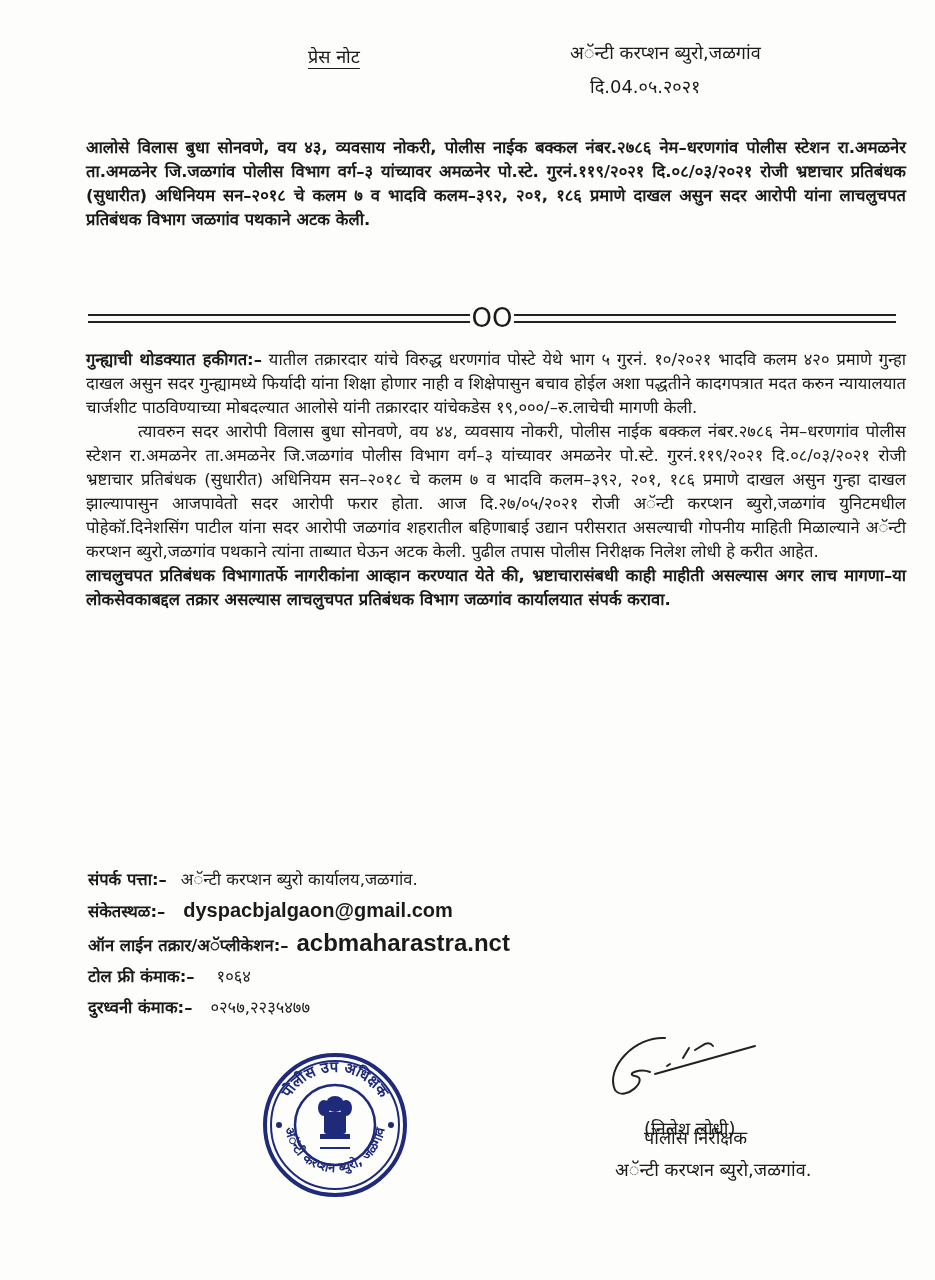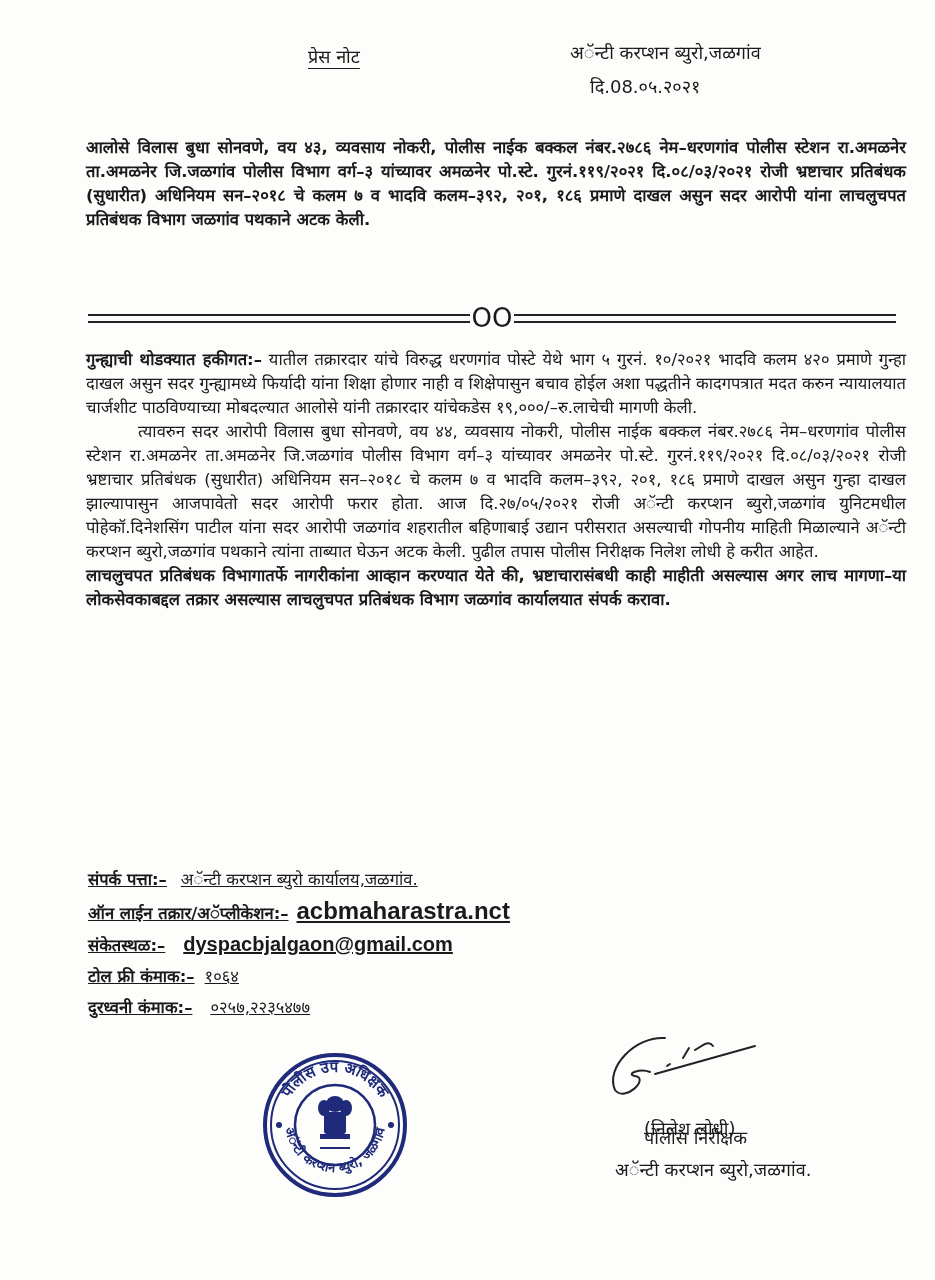--- a/index.html
+++ b/index.html
@@ -15,38 +15,38 @@
     left:86px; width:820px; font-size:16.5px; line-height:24px; text-align:justify;
     text-align-last:left;
   }
   .bold { font-weight:bold; }
   .p1 { top:136px; }
   .divider { left:88px; top:303px; width:808px; height:30px; display:flex; align-items:center; }
   .divider .line { flex:1; height:5px; border-top:2px solid #222; border-bottom:2px solid #222; }
   .divider .mid { font-size:26px; padding:0 2px; line-height:26px; }
   .p2 { top:348px; }
   .indent { text-indent:52px; display:block; }
-  .contact { left:88px; top:864px; font-size:16.5px; line-height:31px;text-decoration:underline; }
+  .contact { left:88px; top:864px; font-size:16.5px; line-height:31px; }
   .contact .row { display:flex; align-items:baseline; }
   .contact .lbl { font-weight:bold; }
-  .contact .val { margin-left:10px; }
+  .contact .val { margin-left:22px; }
   .email { font-family:"Liberation Sans", sans-serif; font-weight:bold; font-size:20px; margin-left:18px; }
   .web { font-family:"Liberation Sans", sans-serif; font-weight:bold; font-size:24px; margin-left:8px; }
   .seal { left:262px; top:1052px; width:146px; height:146px; }
   .sign { left:605px; top:1028px; width:200px; height:75px; }
   .sig-name { left:644px; top:1096px; font-size:18px;margin-top:20px; }
   .sig-desig { left:644px; top:1125px; font-size:18px; }
   .sig-office { left:615px; top:1157px; font-size:18px; }
 </style>
 </head>
 <body>
 
 <div class="abs hdr-title">प्रेस नोट</div>
 <div class="abs hdr-office">अॅन्टी करप्शन ब्युरो,जळगांव</div>
-<div class="abs hdr-date">दि.08.०५.२०२१</div>
+<div class="abs hdr-date">दि.04.०५.२०२१</div>
 
 <div class="abs para bold p1">आलोसे विलास बुधा सोनवणे, वय ४३, व्यवसाय नोकरी, पोलीस नाईक बक्कल नंबर.२७८६ नेम–धरणगांव पोलीस स्टेशन रा.अमळनेर ता.अमळनेर जि.जळगांव पोलीस विभाग वर्ग–३ यांच्यावर अमळनेर पो.स्टे. गुरनं.११९/२०२१ दि.०८/०३/२०२१ रोजी भ्रष्टाचार प्रतिबंधक (सुधारीत) अधिनियम सन–२०१८ चे कलम ७ व भादवि कलम–३९२, २०१, १८६ प्रमाणे दाखल असुन सदर आरोपी यांना लाचलुचपत प्रतिबंधक विभाग जळगांव पथकाने अटक केली.</div>
 
 <div class="abs divider">
   <div class="line"></div>
   <span class="mid">OO</span>
   <div class="line"></div>
 </div>
 
 <div class="abs para p2">
@@ -55,26 +55,26 @@
   <span class="indent">त्यावरुन सदर आरोपी विलास बुधा सोनवणे, वय ४४, व्यवसाय नोकरी, पोलीस नाईक बक्कल नंबर.२७८६ नेम–धरणगांव पोलीस स्टेशन रा.अमळनेर ता.अमळनेर जि.जळगांव पोलीस विभाग वर्ग–३ यांच्यावर अमळनेर पो.स्टे. गुरनं.११९/२०२१ दि.०८/०३/२०२१ रोजी भ्रष्टाचार प्रतिबंधक (सुधारीत) अधिनियम सन–२०१८ चे कलम ७ व भादवि कलम–३९२, २०१, १८६ प्रमाणे दाखल असुन गुन्हा दाखल झाल्यापासुन आजपावेतो सदर आरोपी फरार होता. आज दि.२७/०५/२०२१ रोजी अॅन्टी करप्शन ब्युरो,जळगांव युनिटमधील पोहेकॉ.दिनेशसिंग पाटील यांना सदर आरोपी जळगांव शहरातील बहिणाबाई उद्यान परीसरात असल्याची गोपनीय माहिती मिळाल्याने अॅन्टी करप्शन ब्युरो,जळगांव पथकाने त्यांना ताब्यात घेऊन अटक केली. पुढील तपास पोलीस निरीक्षक निलेश लोधी हे करीत आहेत.</span>
   <span class="bold" style="display:block">लाचलुचपत प्रतिबंधक विभागातर्फे नागरीकांना आव्हान करण्यात येते की, भ्रष्टाचारासंबधी काही माहीती असल्यास अगर लाच मागणा–या लोकसेवकाबद्दल तक्रार असल्यास लाचलुचपत प्रतिबंधक विभाग जळगांव कार्यालयात संपर्क करावा.</span>
 </div>
 
 <div class="abs contact">
   <div class="row">
     <span class="lbl">संपर्क पत्ता:–</span>
     <span class="val" style="margin-left:14px">अॅन्टी करप्शन ब्युरो कार्यालय,जळगांव.</span>
   </div>
   <div class="row">
+    <span class="lbl">संकेतस्थळ:–</span>
+    <span class="email">dyspacbjalgaon@gmail.com</span>
+  </div>
+  <div class="row">
     <span class="lbl">ऑन लाईन तक्रार/अॅप्लीकेशन:–</span>
     <span class="web">acbmaharastra.nct</span>
-  </div>
-  <div class="row">
-    <span class="lbl">संकेतस्थळ:–</span>
-    <span class="email">dyspacbjalgaon@gmail.com</span>
   </div>
   <div class="row">
     <span class="lbl">टोल फ्री कंमाक:–</span>
     <span class="val">१०६४</span>
   </div>
   <div class="row">
     <span class="lbl">दुरध्वनी कंमाक:–</span>
     <span class="val" style="margin-left:18px">०२५७,२२३५४७७</span>
   </div>
 </div>

